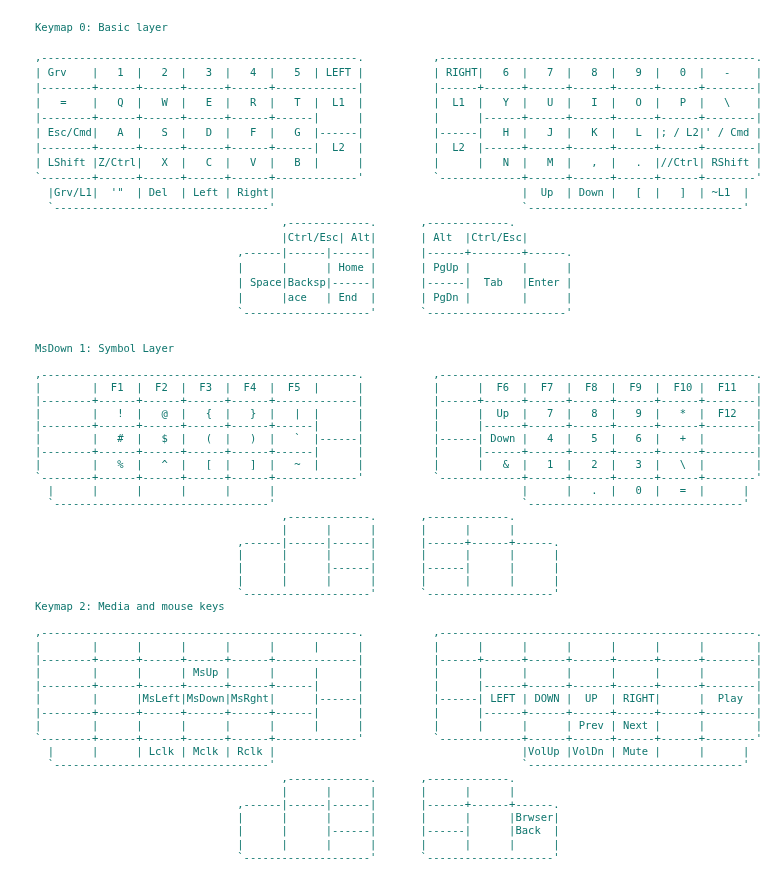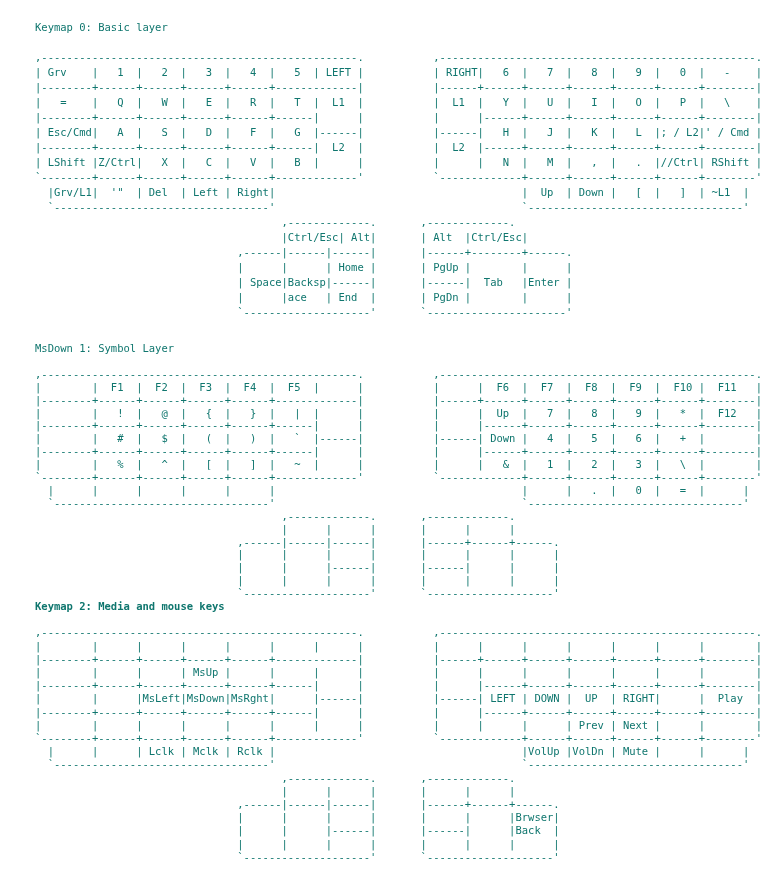--- a/index.html
+++ b/index.html
@@ -28,21 +28,21 @@
     margin: 0;
     padding: 0;
     font-family: inherit;
     font-size: 10.5px;
     white-space: pre;
   }
   #section-0 .km-title { line-height: 15px; }
   #section-0 pre.km-art { line-height: 15px; margin-top: 15px; }
   #section-1 .km-title { line-height: 12.9px; }
   #section-1 pre.km-art { line-height: 12.9px; margin-top: 12.9px; }
-  #section-2 .km-title { line-height: 13.2px; font-weight: bold; }
+  #section-2 .km-title { line-height: 13.2px; }
   #section-2 pre.km-art { line-height: 13.2px; margin-top: 13.2px; }
 </style>
 </head>
 <body>
 
 <section id="section-0" class="keymap-section" style="top:20px">
   <div class="km-title">Keymap 0: Basic layer</div>
   <pre class="km-art">,--------------------------------------------------.           ,--------------------------------------------------.
 | Grv    |   1  |   2  |   3  |   4  |   5  | LEFT |           | RIGHT|   6  |   7  |   8  |   9  |   0  |   -    |
 |--------+------+------+------+------+-------------|           |------+------+------+------+------+------+--------|

